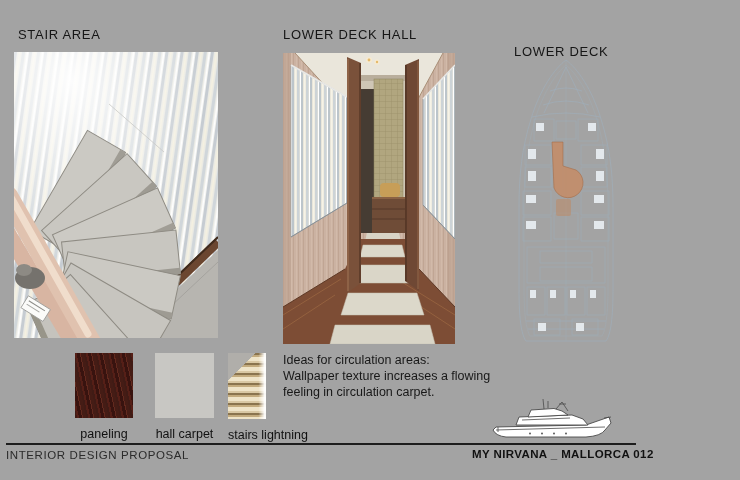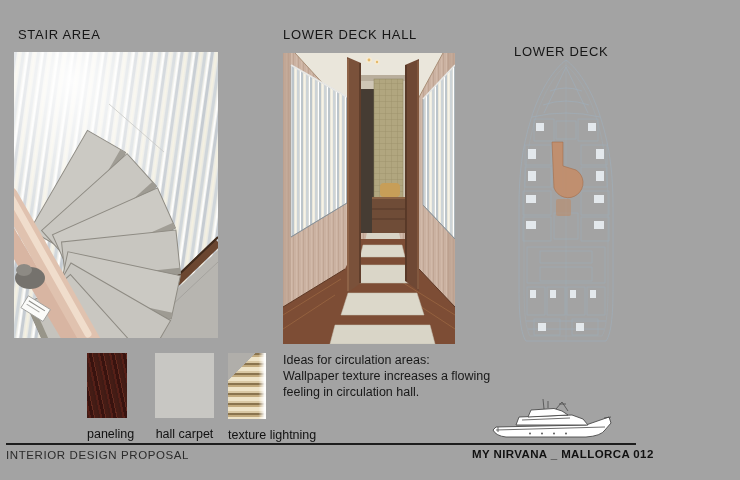--- a/index.html
+++ b/index.html
@@ -253,37 +253,37 @@
         <rect x="60" y="233" width="6" height="8"></rect>
           <rect x="80" y="233" width="6" height="8"></rect>
         <rect x="28" y="266" width="8" height="8"></rect>
           <rect x="66" y="266" width="8" height="8"></rect>
       </g>
       <rect x="46" y="142" width="15" height="17" rx="2" fill="#c0885f" opacity="0.5"></rect>
       <path d="M42,85 H53 V109 L66,113 A15,15 0 1 1 44,131 Z" fill="#c78a62" fill-opacity="0.8" stroke="#a66d48" stroke-width="0.6"></path>
     </svg>
   </div>
 
-  <div class="swatch" style="left:87px;width:40px;">
+  <div class="swatch" style="left:75px;width:58px;">
     <div class="tile sw-paneling"></div>
     <div class="sw-label lbl-center">paneling</div>
   </div>
   <div class="swatch" style="left:155px;width:59px;">
     <div class="tile sw-carpet"></div>
     <div class="sw-label lbl-center">hall carpet</div>
   </div>
   <div class="swatch" style="left:228px;width:38px;">
     <div class="tile sw-stairs" style="height:66px;"></div>
-    <div class="sw-label">texture lightning</div>
+    <div class="sw-label">stairs lightning</div>
   </div>
 
   <div class="note">
     <div>Ideas for circulation areas:</div>
     <div>Wallpaper texture increases a flowing</div>
-    <div>feeling in circulation hall.</div>
+    <div>feeling in circulation carpet.</div>
   </div>
 
   <svg class="yacht-sketch" viewBox="0 0 130 48">
     <g fill="#ffffff" stroke="#4a4a4a" stroke-width="0.9" stroke-linejoin="round">
       <path d="M7,34 L10,31 L100,29 L123,21 L125,27 L119,34 Q115,40 100,41 L20,41 Q10,40 7,34 Z"></path>
       <path d="M30,29 L33,21 L86,19 L97,23 L102,29 Z"></path>
       <path d="M42,21 L45,14 L68,12.5 L76,15 L82,19 Z"></path>
     </g>
     <g fill="none" stroke="#4a4a4a" stroke-width="0.8">
       <line x1="10" y1="34" x2="119" y2="31"></line>

